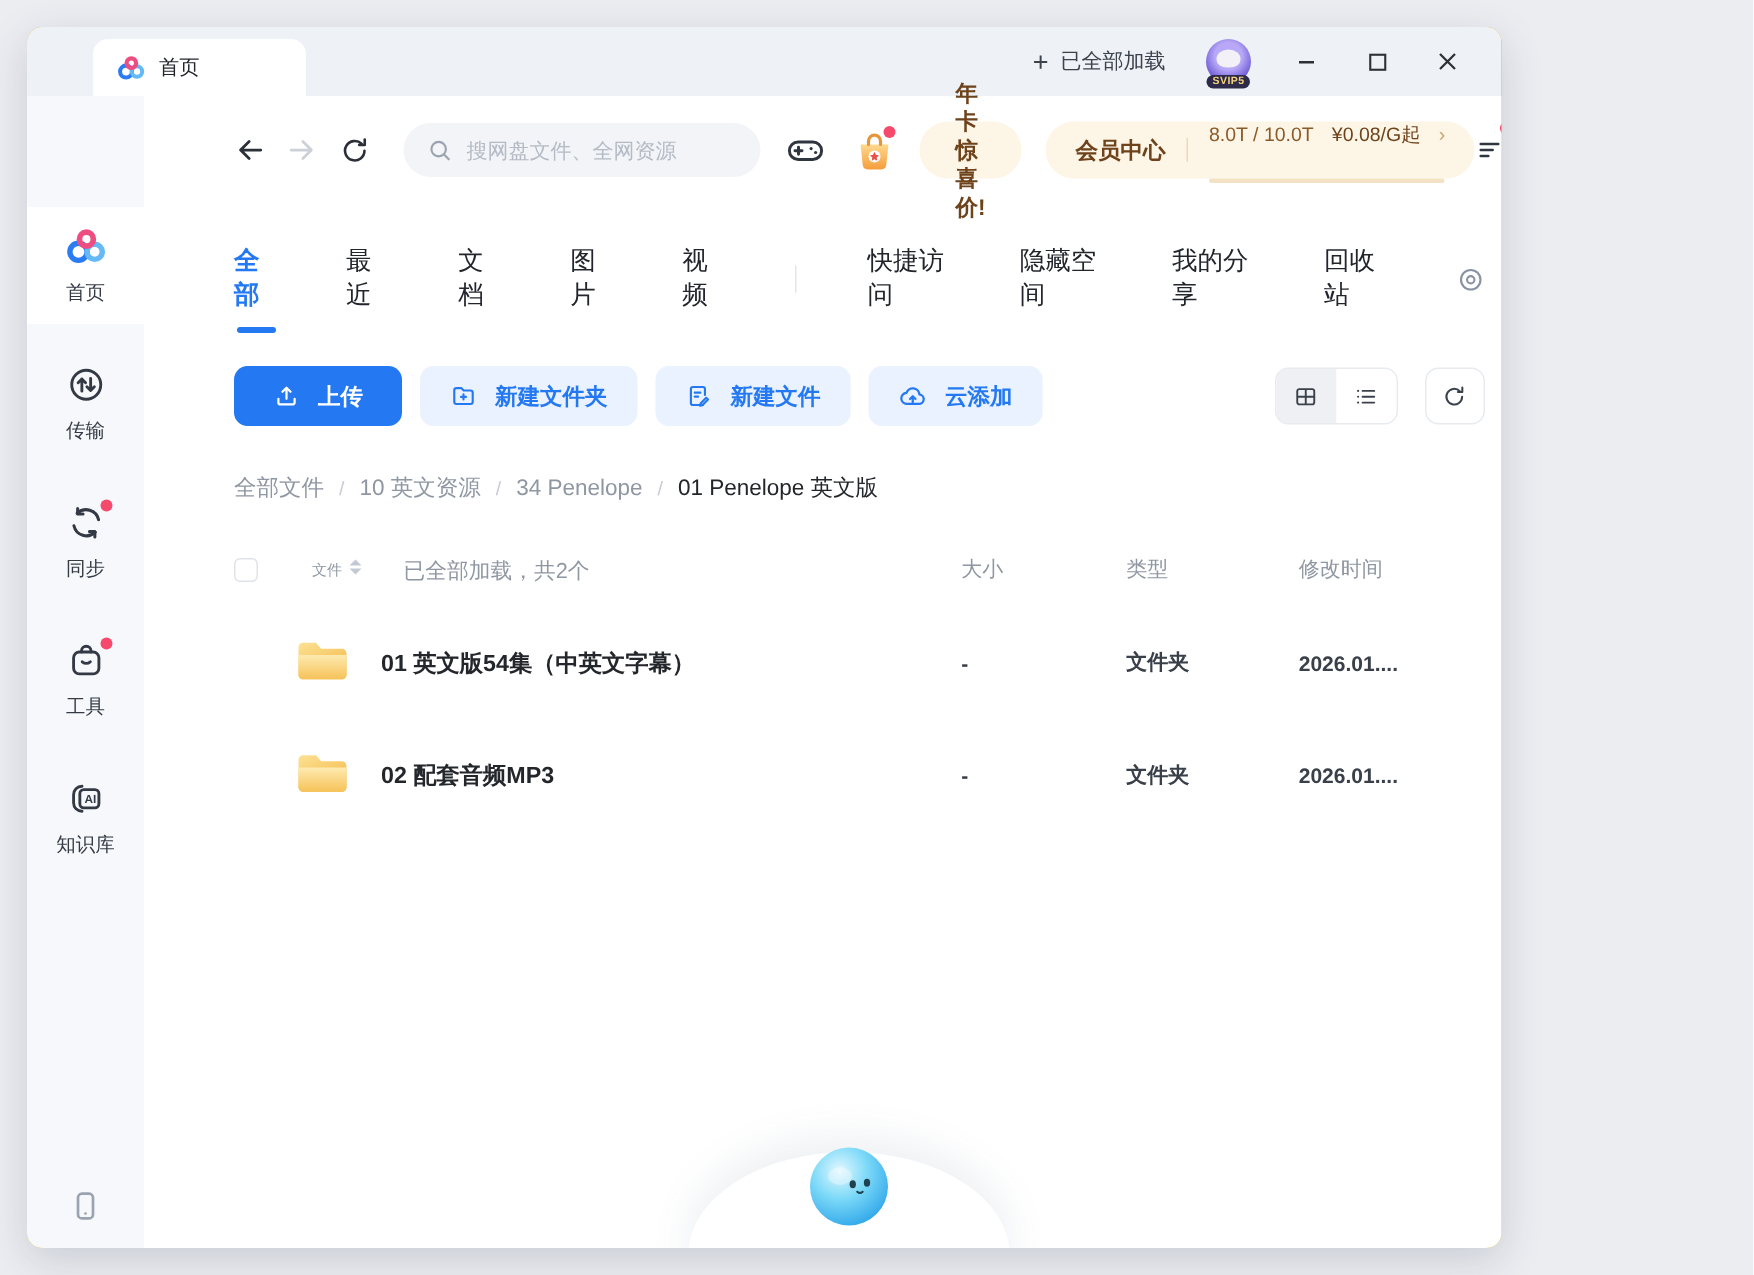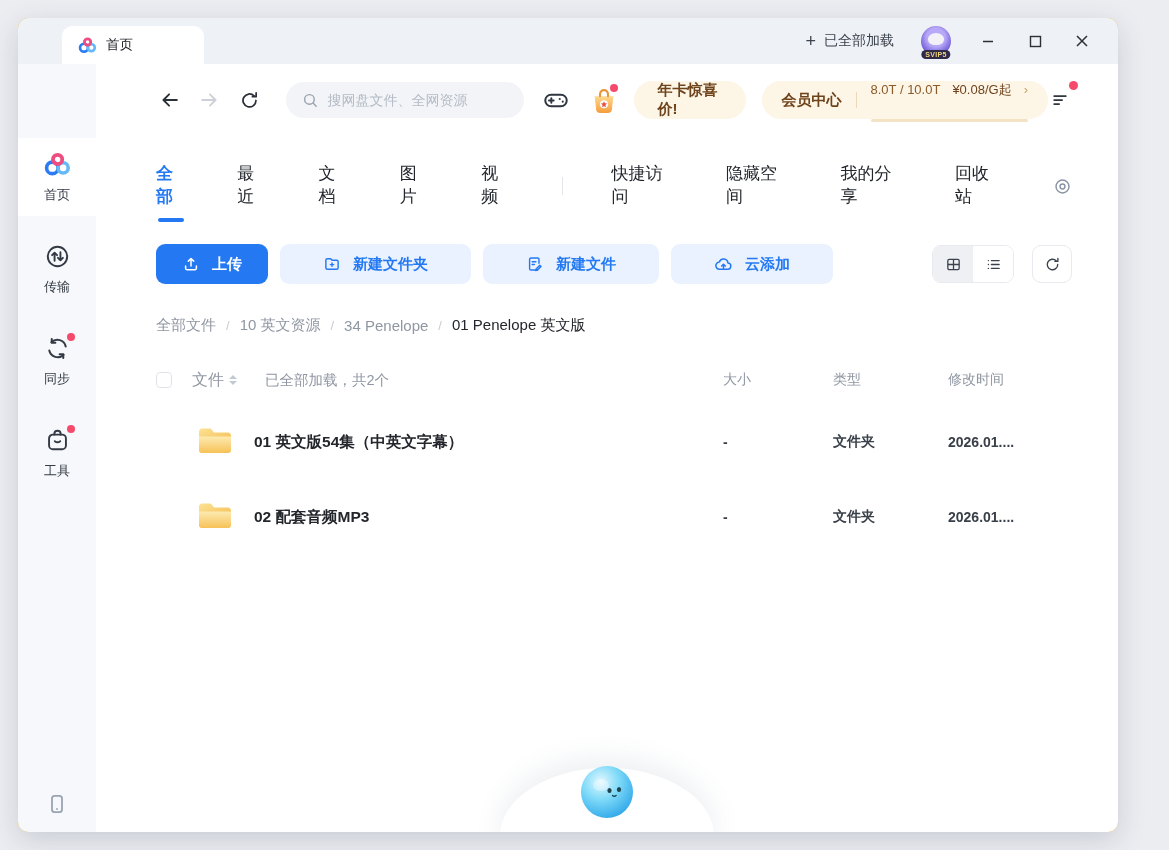--- a/index.html
+++ b/index.html
@@ -1,19 +1,19 @@
 <!DOCTYPE html>
 <html><head>
 <meta charset="utf-8">
 <style>
   * { margin:0; padding:0; box-sizing:border-box; }
   html,body { width:1169px; height:850px; }
   body { font-family:"Liberation Sans","DejaVu Sans",sans-serif; }
   .stage { position:relative; width:1169px; height:850px; background:#ecedf1; overflow:hidden; }
-  .window { position:absolute; left:18px; top:18px; width:1100px; height:814px; background:#eab308;
+  .window { position:absolute; left:18px; top:18px; width:983px; height:814px; background:#eab308;
             border-radius:10px; box-shadow:0 8px 28px rgba(40,55,80,.18); overflow:hidden;
             display:flex; flex-direction:column; }
   
   .titlebar { height:46px; background:#eef1f6; display:flex; align-items:flex-end; flex:0 0 auto; }
   .tab { width:142px; height:38px; margin-left:44px; background:#fff; border-radius:10px 10px 0 0;
          display:flex; align-items:center; gap:9px; padding:0 16px; cursor:default; }
   .tab-title { font-size:13.5px; color:#22262c; }
   .tb-right { margin-left:auto; display:flex; align-items:center; height:46px; padding-right:26px; gap:27px; }
   .team-space { display:flex; align-items:center; gap:8px; color:#3c434d; font-size:14px; cursor:pointer; }
   .plus-glyph { font-size:18px; color:#3c434d; line-height:1; }
@@ -62,36 +62,36 @@
   .nav-tab.active { color:#2479f2; font-weight:bold; }
   .nav-tab.active::after { content:""; position:absolute; left:2px; bottom:-12px; width:26px; height:4px;
                            border-radius:2px; background:#2479f2; }
   .tab-sep { width:1px; height:18px; background:#e2e5ea; }
   .tab-gear { display:flex; align-items:center; cursor:pointer; }
   
   .actions { display:flex; align-items:center; margin-top:34px; gap:12px; flex:0 0 auto; }
   .btn { height:40px; border-radius:9px; display:flex; align-items:center; justify-content:center; gap:12px;
          font-size:15px; font-weight:bold; cursor:pointer; border:none; font-family:inherit; }
   .btn-primary { background:#2479f2; color:#fff; padding:0 26px; }
-  .btn-light { background:#e9f2fe; color:#2479f2; padding:0 43px; }
+  .btn-light { background:#e9f2fe; color:#2479f2; padding:0 20px; }
   .actions-right { margin-left:auto; display:flex; align-items:center; gap:18px; }
   .seg { display:flex; border:1px solid #e7eaee; border-radius:9px; overflow:hidden; height:38px; }
   .seg-cell { width:40px; display:flex; align-items:center; justify-content:center; cursor:pointer; background:#fff; }
   .seg-cell.selected { background:#eef0f3; }
   .sq-btn { width:40px; height:38px; border:1px solid #e7eaee; border-radius:9px; display:flex; align-items:center;
             justify-content:center; cursor:pointer; background:#fff; }
   
   .breadcrumb { display:flex; align-items:center; gap:10px; margin-top:32px; font-size:15px; flex:0 0 auto; }
   .crumb { color:#8f97a2; cursor:pointer; }
   .crumb-sep { color:#c7ccd4; font-size:13px; }
   .crumb.current { color:#23262b; cursor:default; }
   
   .thead { display:flex; align-items:center; margin-top:30px; height:30px; flex:0 0 auto; }
   .checkbox { width:16px; height:16px; border:1.5px solid #dfe3e9; border-radius:4px; background:#fff; cursor:pointer; flex:0 0 auto; }
-  .th-name { display:flex; align-items:center; gap:5px; margin-left:20px; font-size:16px; color:#8f97a2; cursor:pointer; }
+  .th-name { display:flex; gap:5px; margin-left:36px; font-size:10px; color:#8f97a2; cursor:pointer; }
   .sort-carets { display:flex; flex-direction:column; gap:2px; }
   .caret-up { width:0; height:0; border-left:4px solid transparent; border-right:4px solid transparent; border-bottom:4px solid #c3c9d2; }
   .caret-dn { width:0; height:0; border-left:4px solid transparent; border-right:4px solid transparent; border-top:4px solid #c3c9d2; }
   .th-status { margin-left:28px; font-size:14.5px; color:#8f97a2; }
   .col-size { width:110px; flex:0 0 auto; font-size:14px; }
   .col-type { width:115px; flex:0 0 auto; font-size:14px; }
   .col-time { width:124px; flex:0 0 auto; font-size:14px; }
   .thead .col-size,.thead .col-type,.thead .col-time { color:#8f97a2; }
   .spacer { flex:1; }
   .rows { margin-top:14px; }
@@ -187,20 +187,30 @@
         <div class="side-item">
           <span class="icon-wrap">
             <svg width="27" height="27" viewBox="0 0 24 24" fill="none" stroke="#333a45" stroke-width="1.7" stroke-linecap="round" stroke-linejoin="round">
               <rect x="4.5" y="6.8" width="15" height="13" rx="3.4"></rect>
               <path d="M9.2 6.8v-.6a2.8 2.8 0 0 1 5.6 0v.6"></path>
               <path d="M9.6 12.6q2.4 1.9 4.8 0"></path>
             </svg>
             <span class="dot"></span>
           </span>
           <span class="side-label">工具</span>
+        </div>
+        <div class="side-item">
+          <span class="icon-wrap">
+            <svg width="27" height="27" viewBox="0 0 24 24" fill="none" stroke="#333a45" stroke-width="1.7">
+              <path d="M9.5 4.6c-2.9 0-5 2.1-5 5v4.8c0 2.9 2.1 5 5 5" stroke-linecap="round"></path>
+              <rect x="8.2" y="6.6" width="11.3" height="10.8" rx="2.4"></rect>
+              <text x="11" y="14.8" font-size="7" font-weight="bold" fill="#333a45" stroke="none" font-family="Liberation Sans, sans-serif">AI</text>
+            </svg>
+          </span>
+          <span class="side-label">知识库</span>
         </div>
         <div class="phone-dock">
           <svg width="24" height="24" viewBox="0 0 24 24" fill="none" stroke="#9aa3b2" stroke-width="1.8">
             <rect x="7" y="3.8" width="10" height="16.4" rx="2.6"></rect>
             <circle cx="12" cy="17" r="0.9" fill="#9aa3b2" stroke="none"></circle>
           </svg>
         </div>
       </div>
 
       <div class="main">

